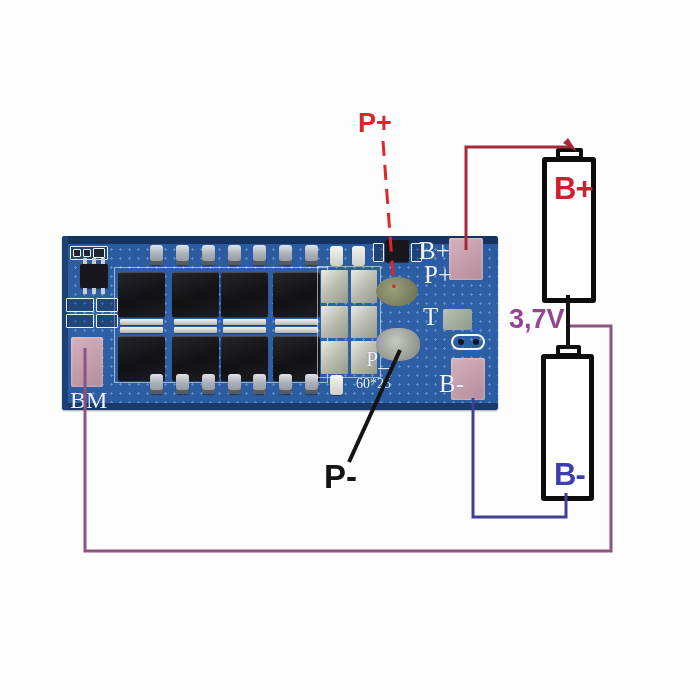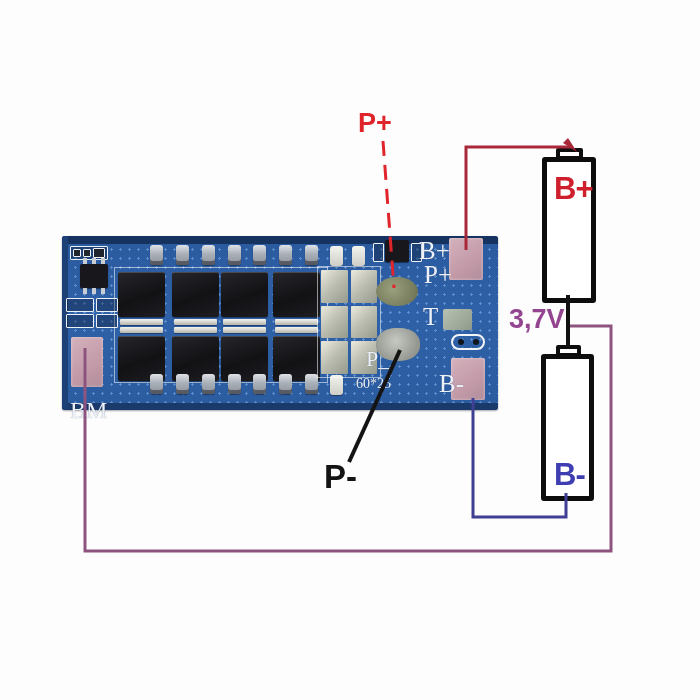--- a/index.html
+++ b/index.html
@@ -146,21 +146,21 @@
 
     <div class="pad-pink" style="left:387px;top:2px;width:34px;height:42px"></div>
     <div class="pad-pink" style="left:389px;top:122px;width:34px;height:42px"></div>
     <div class="pad-pink" style="left:9px;top:101px;width:32px;height:50px"></div>
 
     <div class="silk" style="left:357px;top:2px;font-size:25px">B+</div>
     <div class="silk" style="left:362px;top:26px;font-size:25px">P+</div>
     <div class="silk" style="left:361px;top:68px;font-size:25px">T</div>
     <div class="silk" style="left:304px;top:112px;font-size:22px;z-index:0">P_</div>
     <div class="silk" style="left:377px;top:135px;font-size:25px">B-</div>
-    <div class="silk" style="left:8px;top:162px;font-size:24px">BM</div>
+    <div class="silk" style="left:8px;top:152px;font-size:24px">BM</div>
     <div class="silk" style="left:294px;top:141px;font-size:14px">60*25</div>
   </div>
 
   <div class="bnub" style="left:556px;top:148px;width:19px;height:4px"></div>
   <div class="battery" style="left:542px;top:157px;width:44px;height:136px">
     <div class="batlabel" style="left:7px;top:9px;color:#cf1f2c">B+</div>
   </div>
 
   <div class="bnub" style="left:556px;top:345px;width:17px;height:4px"></div>
   <div class="battery" style="left:541px;top:354px;width:43px;height:137px">

